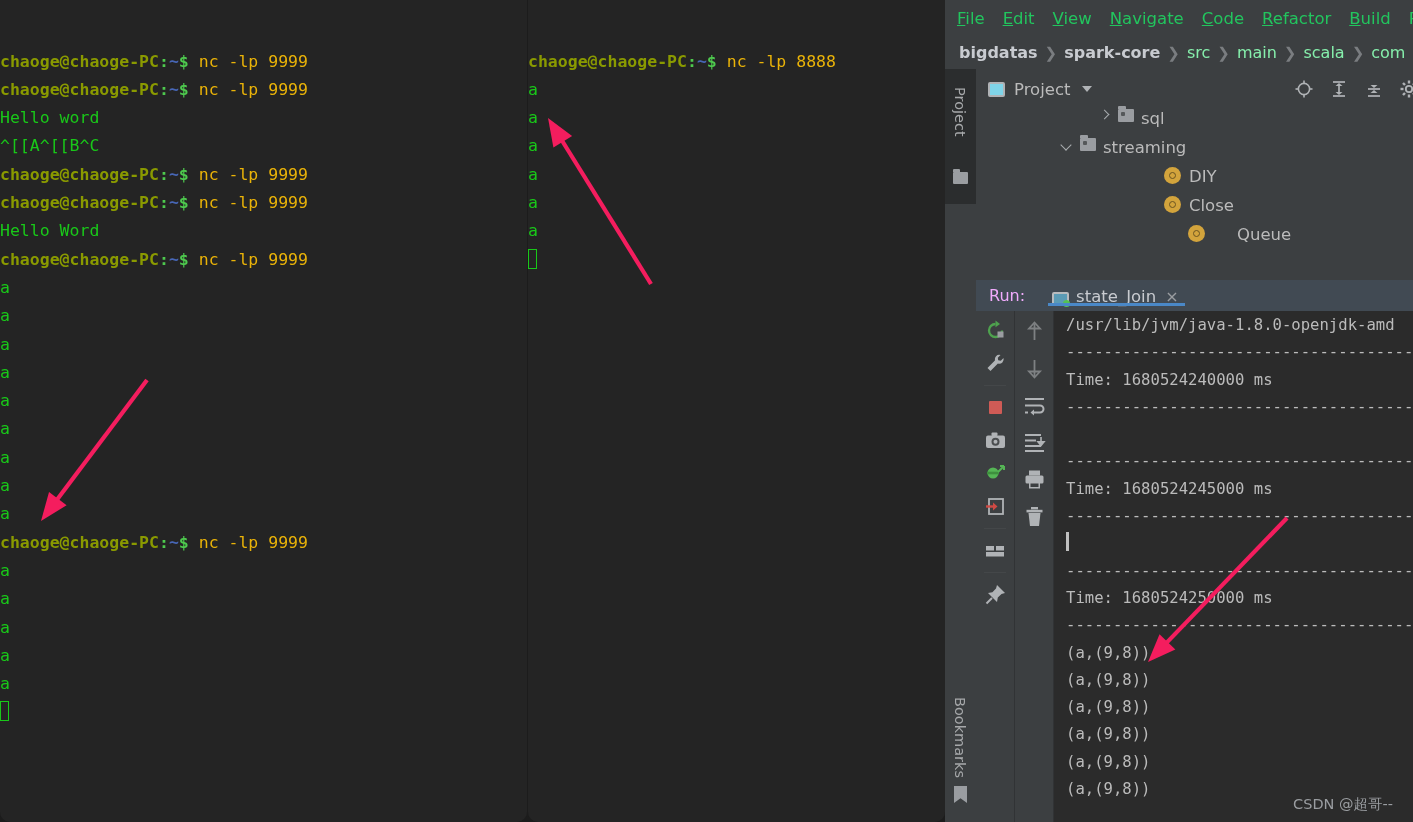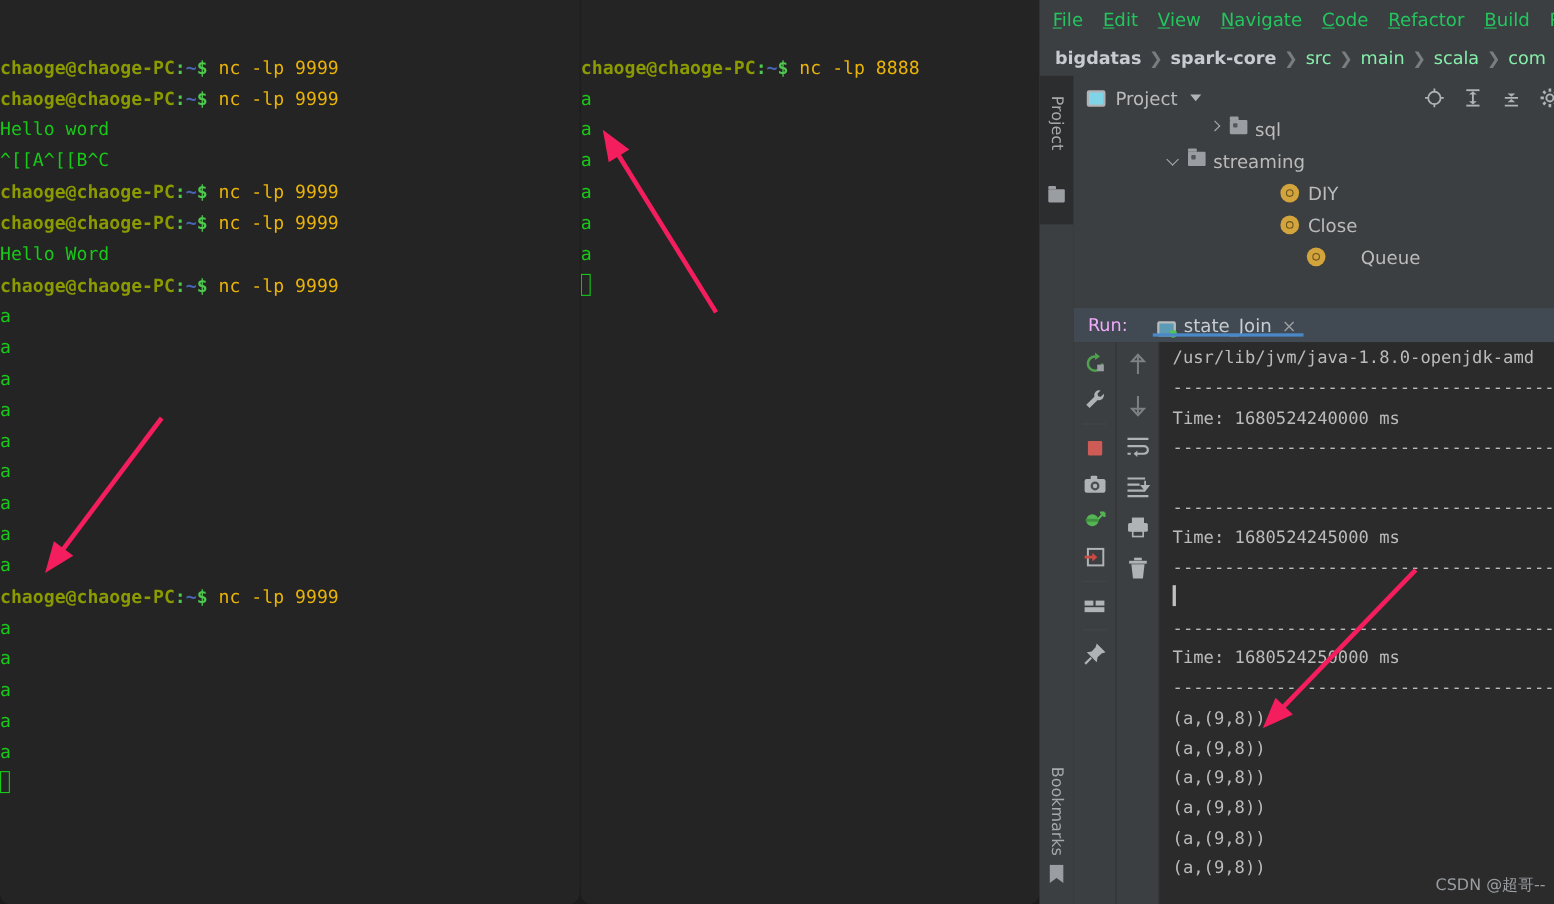--- a/index.html
+++ b/index.html
@@ -238,21 +238,21 @@
     overflow: hidden;
     padding-left: 12px;
     padding-top: 1px;
   }
   .cline { height: 27.3px; }
   .caret {
     display: inline-block; width: 2.5px; height: 19px;
     background: #c0c0c0; vertical-align: -3px;
   }
   #watermark {
-    position: absolute; right: 8px; bottom: 8px;
+    position: absolute; right: 20px; bottom: 8px;
     color: #9a9da1; font-size: 14.5px;
     font-family: "DejaVu Sans", sans-serif;
   }
 
   
   #arrows { position: absolute; left: 0; top: 0; width: 1413px; height: 822px; pointer-events: none; }
 </style>
 </head>
 <body>
 

